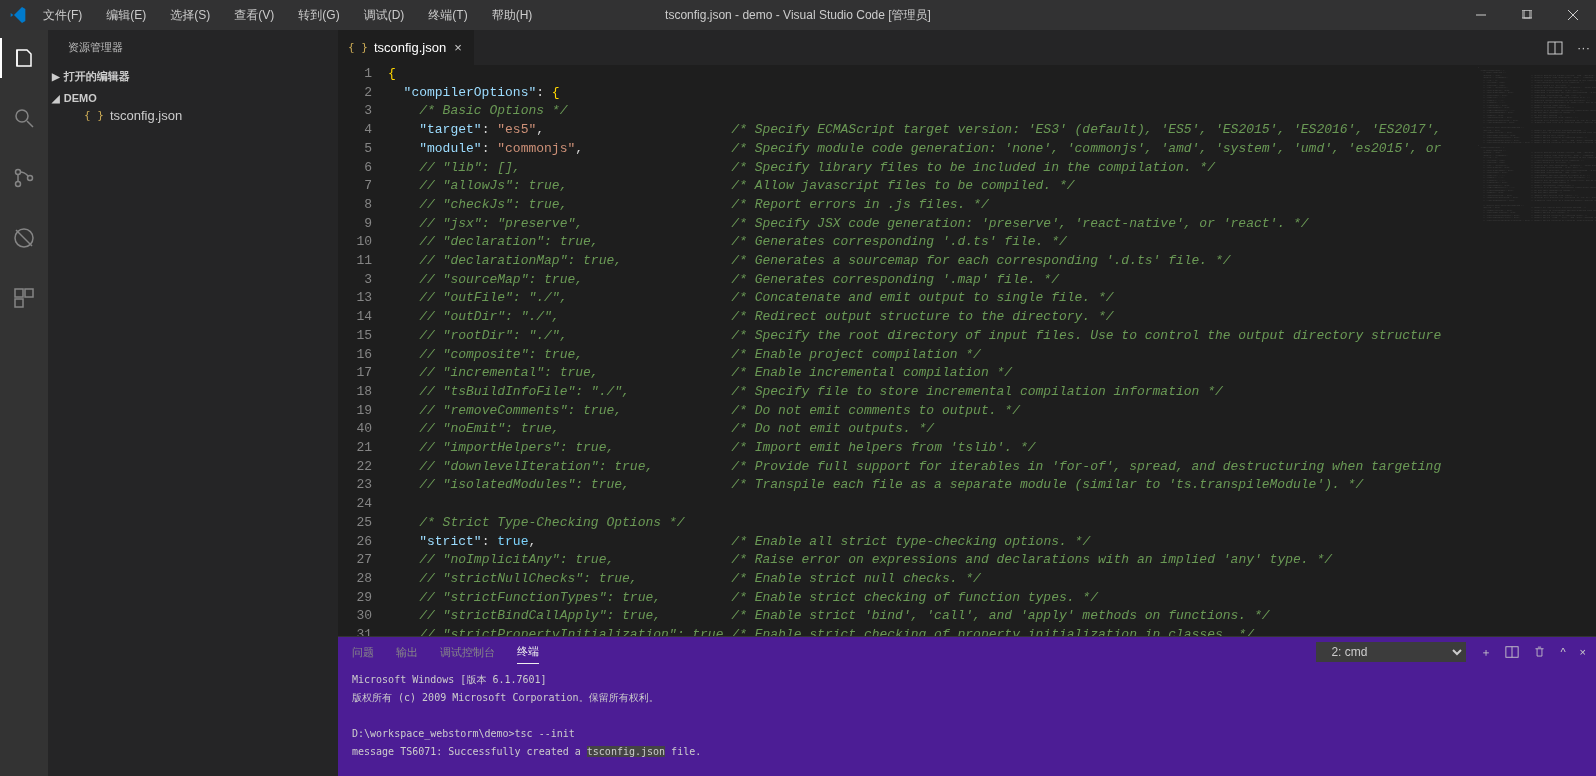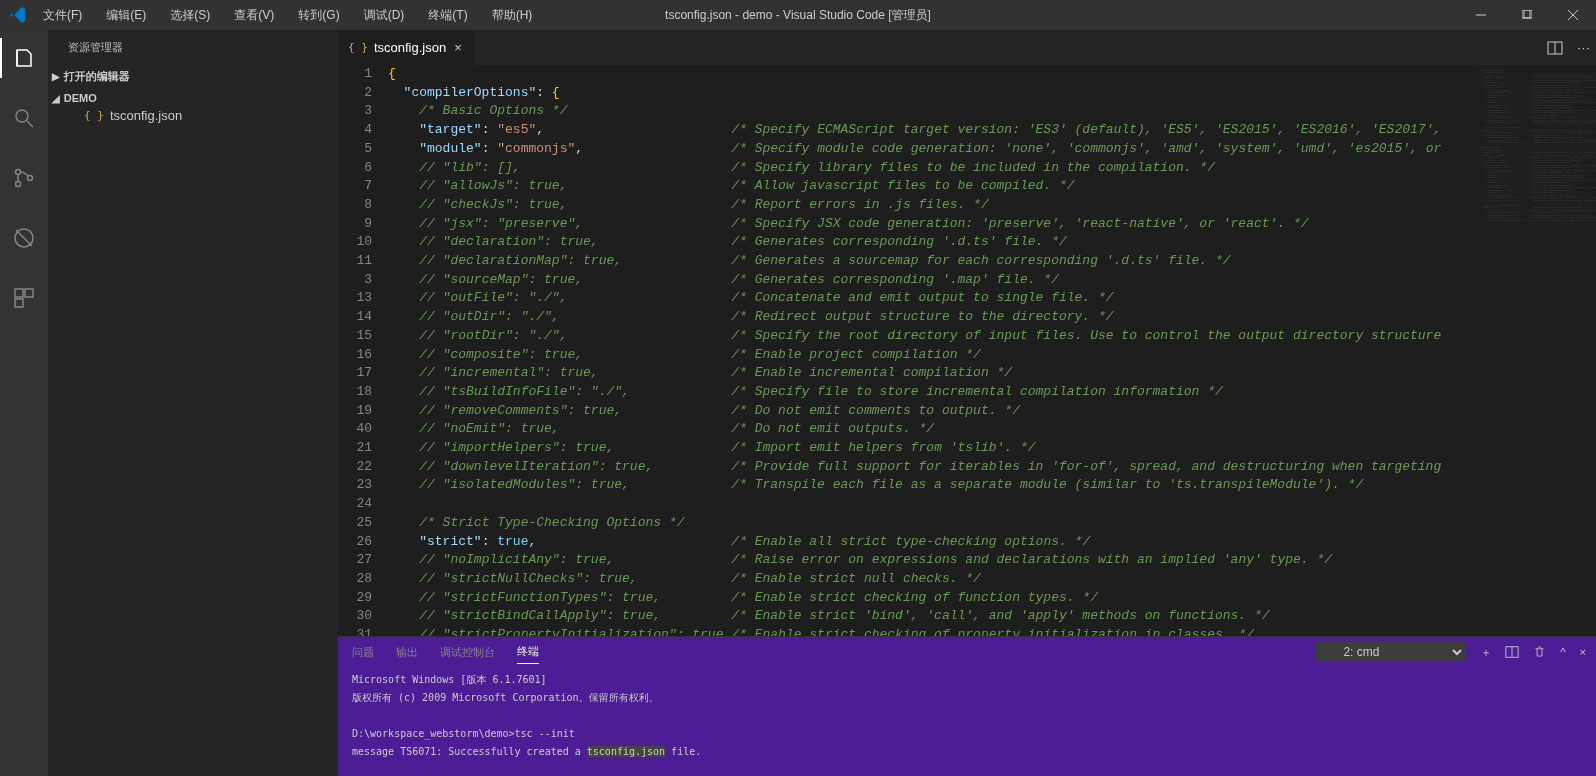--- a/index.html
+++ b/index.html
@@ -34,21 +34,21 @@
 .tok-str { color:#ce9178; }
 .tok-bool { color:#7dd3fc; }
 .tok-punct { color:#d4d4d4; }
 .tok-brace { color:#ffd700; }
 .tok-comment { color:#6a9955; font-style:italic; }
 .panel { height:140px; border-top:1px solid #333; background:#4c1d95; display:flex; flex-direction:column; }
 .panel-tabs { height:30px; display:flex; align-items:center; padding:0 14px; gap:22px; font-size:11px; color:#888; position:relative; }
 .panel-tabs .ptab { cursor:pointer; padding:4px 0;}
 .panel-tabs .ptab.active { color:#eee; border-bottom:1px solid #eee; }
 .panel-right { position:absolute; right:10px; top:0; height:30px; display:flex; align-items:center; gap:14px; color:#ccc; }
-.panel-right select { background:#3c3c3c; color:#ccc; border:1px solid #3c3c3c; font-size:12px; padding:1px 22px; width:150px; }
+.panel-right select { background:#3c3c3c; color:#ccc; border:1px solid #3c3c3c; font-size:12px; padding:1px 10px; width:150px; }
 .term { flex:1; padding:4px 14px; font-family:Consolas,monospace; font-size:10px; line-height:18px; color:#ccc; white-space:pre-wrap; }
 .term .hl { background:#444; }
 svg { display:block; }
 .chev { font-size:10px; }
 </style>
 </head>
 <body>
 
 <div class="titlebar">
   <div class="logo">

